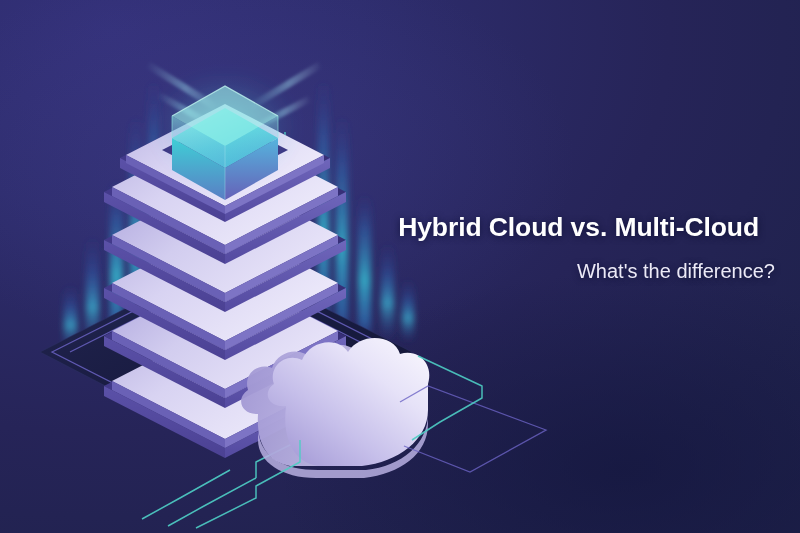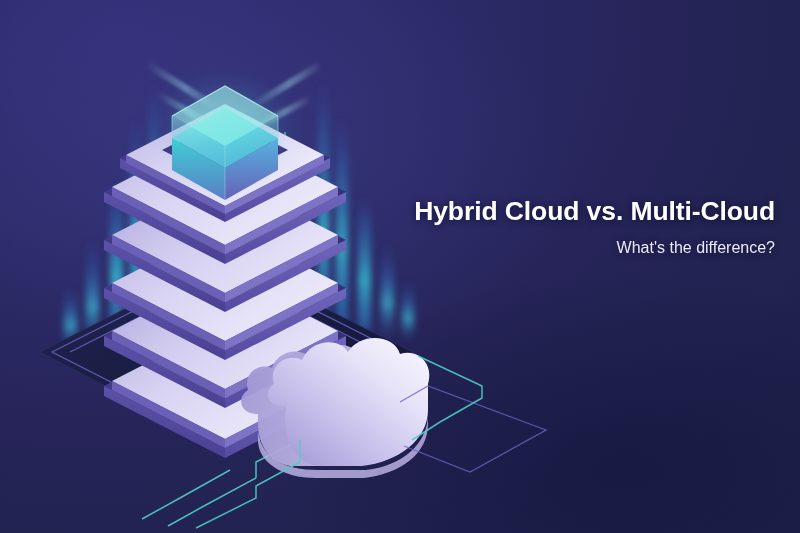--- a/index.html
+++ b/index.html
@@ -35,32 +35,32 @@
   
   #text-block {
     position: absolute;
     right: 25px;
     top: 196px;
     width: 430px;
     text-align: right;
     z-index: 40;
   }
   #headline {
-    margin: 0;
+    margin: 16px;
     font-size: 26.5px;
     font-weight: bold;
     letter-spacing: -0.1px;
     color: #ffffff;
     line-height: 1.18;
     text-shadow: 0 1px 7px rgba(10,12,45,0.75);
     white-space: nowrap;
   }
   #subhead {
     margin: 11px 0 0 0;
-    font-size: 16px;
+    font-size: 20px;
     font-weight: normal;
     color: #eceaf7;
     line-height: 1.2;
     text-shadow: 0 1px 6px rgba(10,12,45,0.65);
     white-space: nowrap;
   }
 
   
   #art {
     position: absolute;

